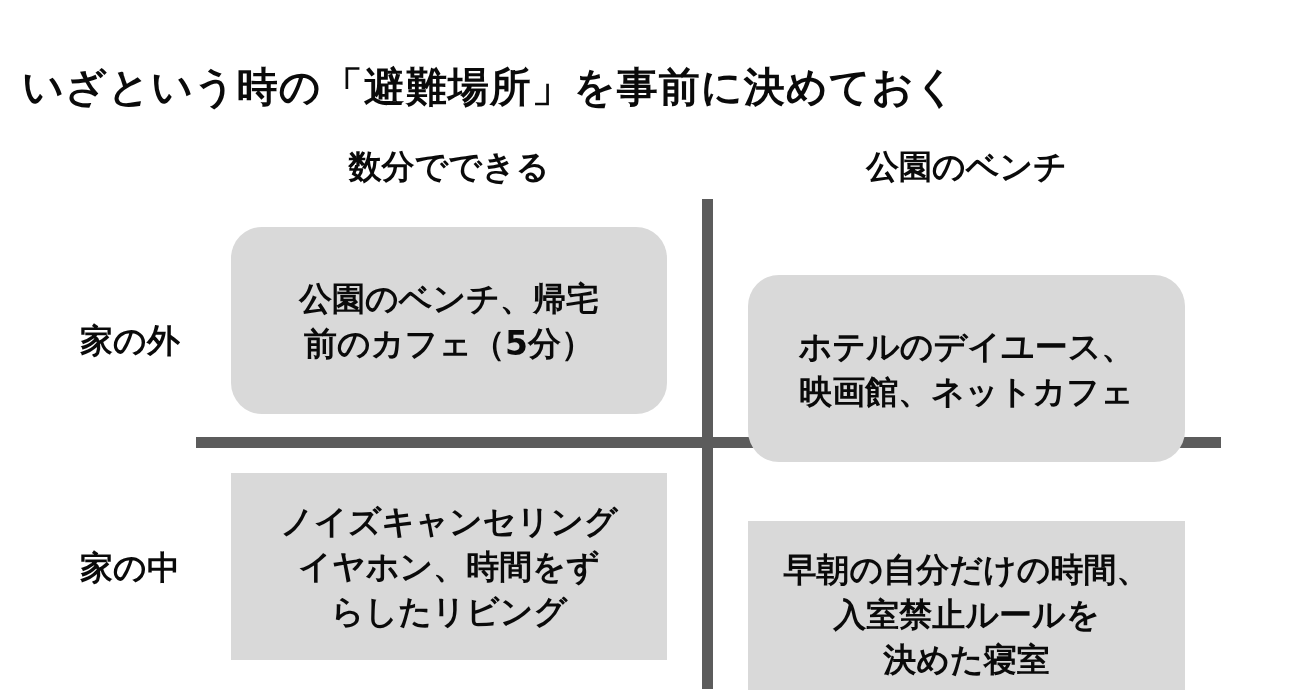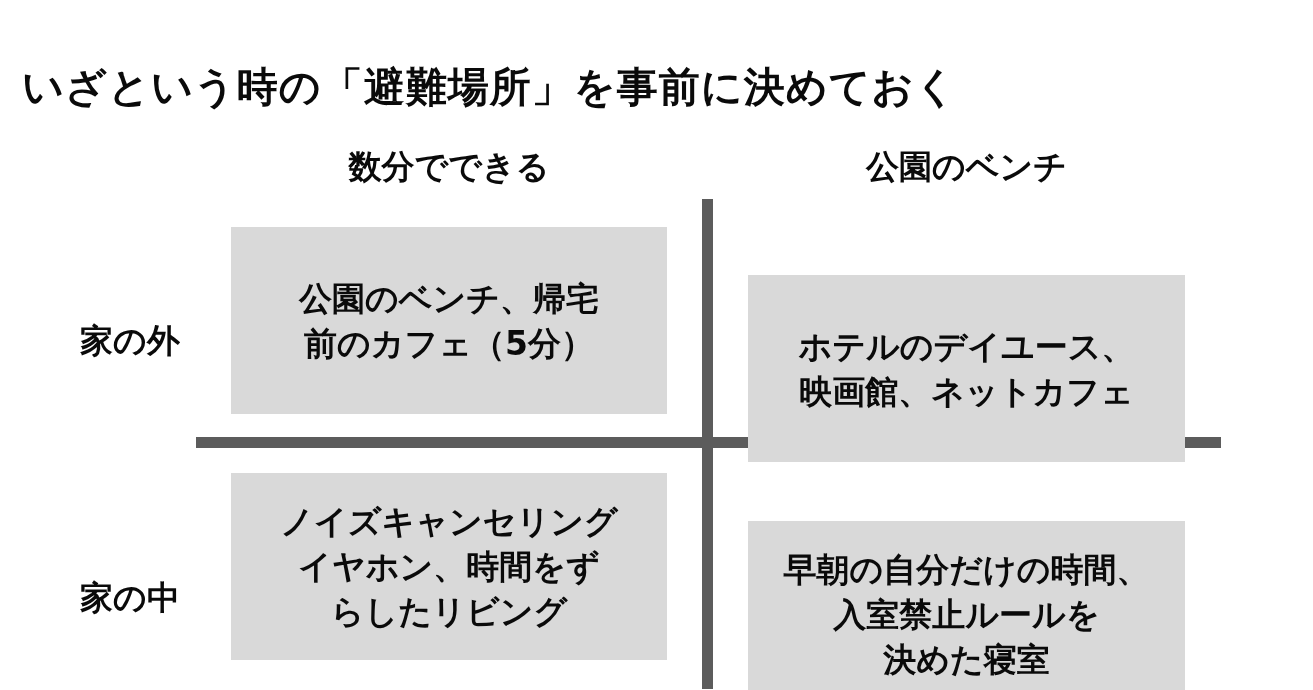--- a/index.html
+++ b/index.html
@@ -42,32 +42,32 @@
       position: absolute;
       left: 60px;
       width: 140px;
       font-size: 33px;
       font-weight: 900;
       text-align: center;
       white-space: nowrap;
       line-height: 46px;
     }
     .row-label.r1 { top: 318px; }
-    .row-label.r2 { top: 575px; }
+    .row-label.r2 { top: 545px; }
     .cell {
       position: absolute;
       background: #d9d9d9;
       display: flex;
       align-items: center;
       justify-content: center;
       text-align: center;
       box-sizing: border-box;
       padding: 0 18px;
     }
-    .cell.top { top: 227px; height: 187px; }
+    .cell.top { top: 227px; height: 187px; border-radius: 31px; }
     .cell.bottom { top: 473px; height: 187px; }
     .cell.left { left: 231px; width: 436px; }
     .cell.right { left: 748px; width: 437px; margin-top: 48px; }
     .cell-text {
       font-size: 33px;
       font-weight: 900;
       line-height: 45px;
       white-space: pre-line;
     }
     .divider-v {

